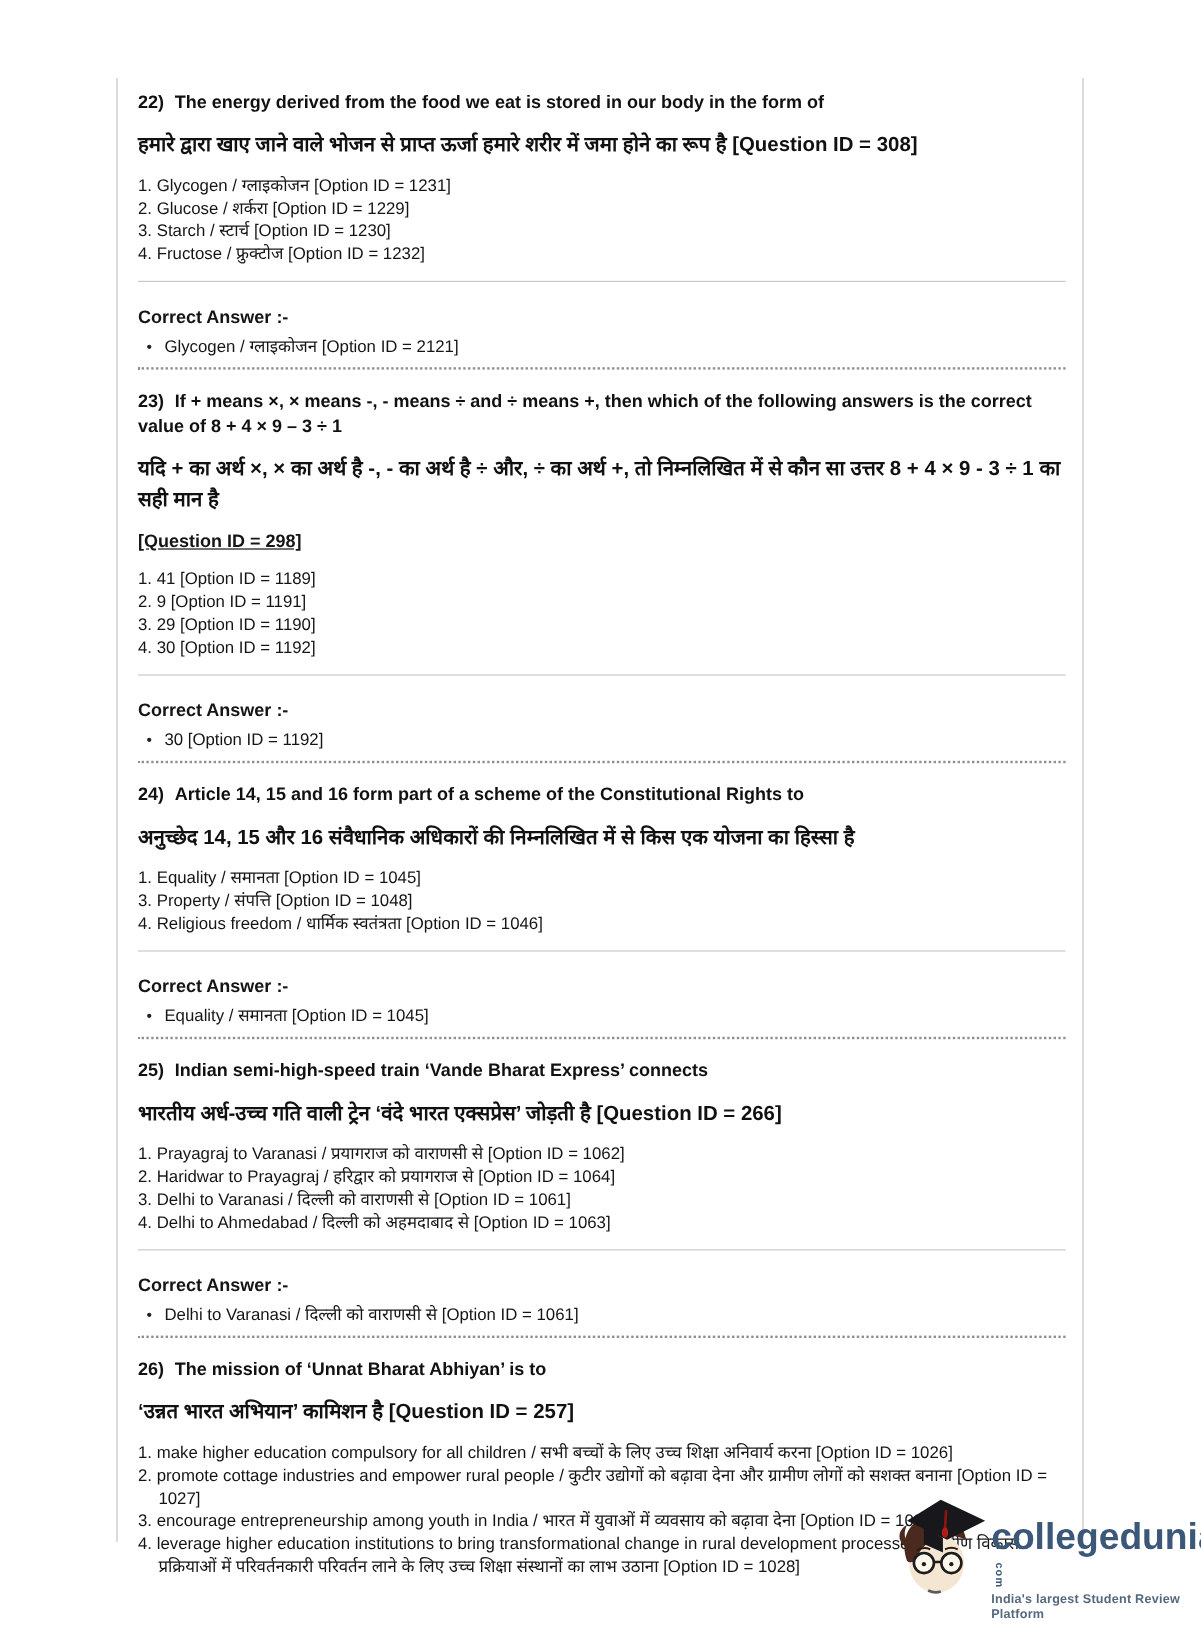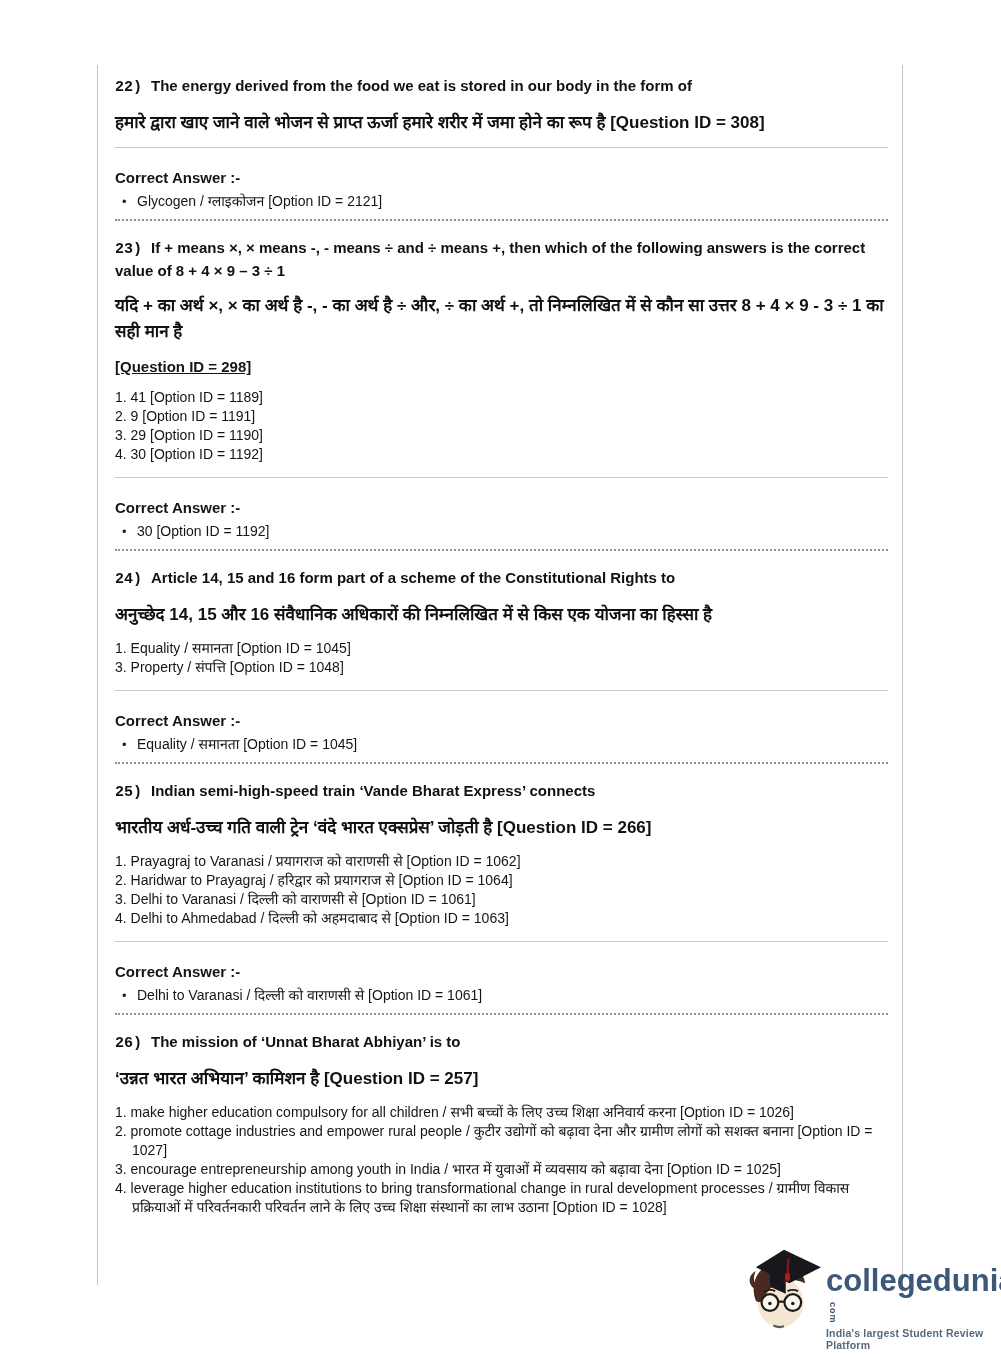--- a/index.html
+++ b/index.html
@@ -11,21 +11,21 @@
   }
   .page { position:relative; width:1001px; height:1355px; background:#fff; overflow:hidden; }
 
   .content {
     position:absolute; left:97px; top:65px; width:806px; height:1220px;
     border-left:1px solid #c3c3c3; border-right:1px solid #c3c3c3;
     padding:10px 14px 0 17px; box-sizing:border-box;
   }
 
   .q-en  { font-size:15px; font-weight:bold; line-height:21px; margin:0 0 12px 0; color:#111; }
-  .q-num { margin-right:9px;font-family:Liberation Mono, monospace; }
+  .q-num { margin-right:9px; }
   .q-hi  { font-size:17px; font-weight:bold; line-height:26px; margin:0 0 11px 0; color:#111; }
   .qid   { font-size:15px; font-weight:bold; line-height:21px; margin:0 0 11px 0;text-decoration:underline; }
 
   .opts  { font-size:14px; line-height:19px; margin:0 0 13px 0; }
   .opt   { padding-left:17px; text-indent:-17px; }
 
   .ans {
     border-top:1px solid #c9c9c9;
     border-bottom:2px dotted #8f8f8f;
     padding:8px 0 8px 0;
@@ -53,20 +53,26 @@
 </style>
 </head>
 <body>
 
 <div class="page">
   <div class="content">
 
     <section>
       <p class="q-en"><span class="q-num">22)</span><span>The energy derived from the food we eat is stored in our body in the form of</span></p>
       <p class="q-hi">हमारे द्वारा खाए जाने वाले भोजन से प्राप्त ऊर्जा हमारे शरीर में जमा होने का रूप है [Question ID = 308]</p>
+      <div class="opts">
+        <div class="opt">1. Glycogen / ग्लाइकोजन [Option ID = 1231]</div>
+        <div class="opt">2. Glucose / शर्करा [Option ID = 1229]</div>
+        <div class="opt">3. Starch / स्टार्च [Option ID = 1230]</div>
+        <div class="opt">4. Fructose / फ्रुक्टोज [Option ID = 1232]</div>
+      </div>
       <div class="ans">
         <p class="ans-label">Correct Answer :-</p>
         <p class="ans-item">Glycogen / ग्लाइकोजन [Option ID = 2121]</p>
       </div>
     </section>
 
     <section>
       <p class="q-en"><span class="q-num">23)</span><span>If + means ×, × means -, - means ÷ and ÷ means +, then which of the following answers is the correct value of 8 + 4 × 9 – 3 ÷ 1</span></p>
       <p class="q-hi">यदि + का अर्थ ×, × का अर्थ है -, - का अर्थ है ÷ और, ÷ का अर्थ +, तो निम्नलिखित में से कौन सा उत्तर 8 + 4 × 9 - 3 ÷ 1 का सही मान है</p>
       <p class="qid">[Question ID = 298]</p>
@@ -81,20 +87,21 @@
         <p class="ans-item">30 [Option ID = 1192]</p>
       </div>
     </section>
 
     <section>
       <p class="q-en"><span class="q-num">24)</span><span>Article 14, 15 and 16 form part of a scheme of the Constitutional Rights to</span></p>
       <p class="q-hi">अनुच्छेद 14, 15 और 16 संवैधानिक अधिकारों की निम्नलिखित में से किस एक योजना का हिस्सा है</p>
       <div class="opts">
         <div class="opt">1. Equality / समानता [Option ID = 1045]</div>
         <div class="opt">3. Property / संपत्ति [Option ID = 1048]</div>
+        <div class="opt">4. Religious freedom / धार्मिक स्वतंत्रता [Option ID = 1046]</div>
       </div>
       <div class="ans">
         <p class="ans-label">Correct Answer :-</p>
         <p class="ans-item">Equality / समानता [Option ID = 1045]</p>
       </div>
     </section>
 
     <section>
       <p class="q-en"><span class="q-num">25)</span><span>Indian semi-high-speed train ‘Vande Bharat Express’ connects</span></p>
       <p class="q-hi">भारतीय अर्ध-उच्च गति वाली ट्रेन ‘वंदे भारत एक्सप्रेस’ जोड़ती है [Question ID = 266]</p>

